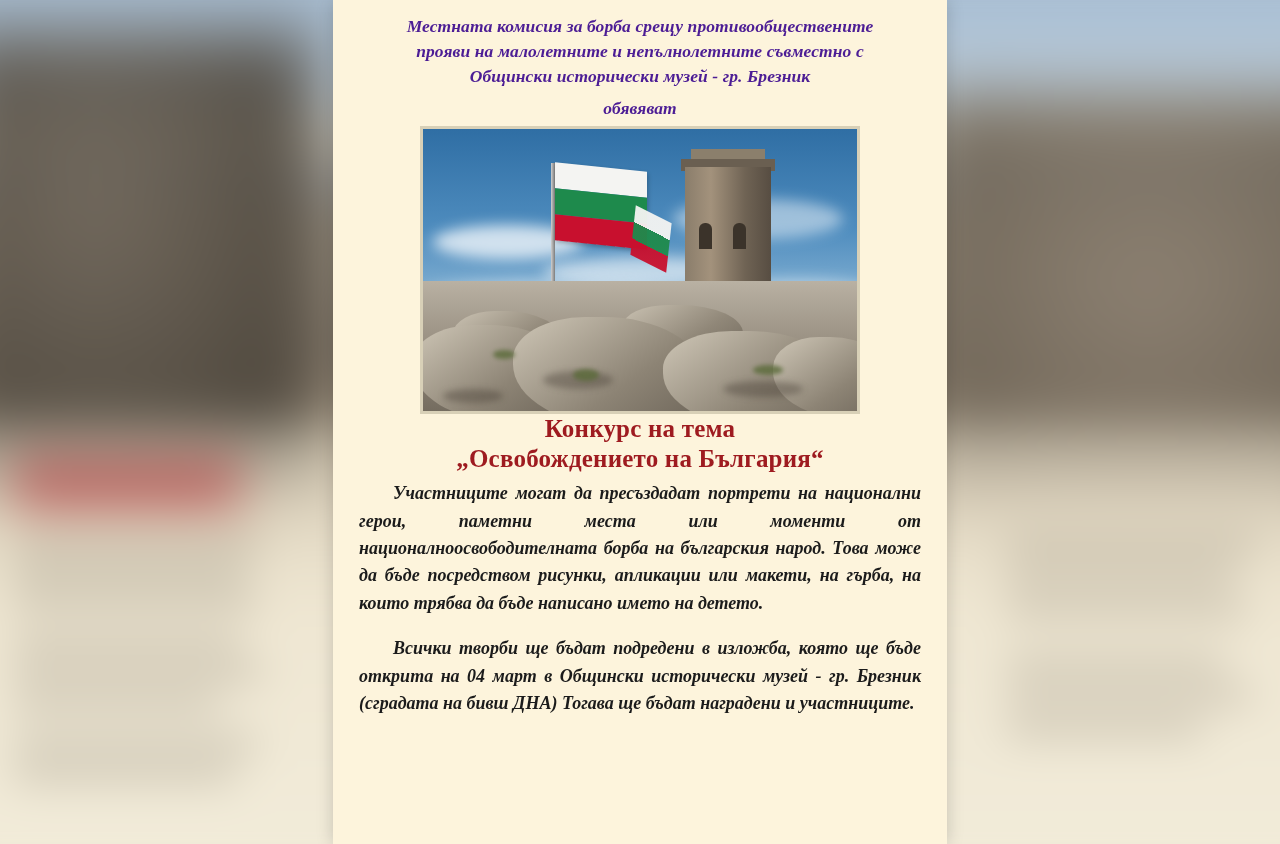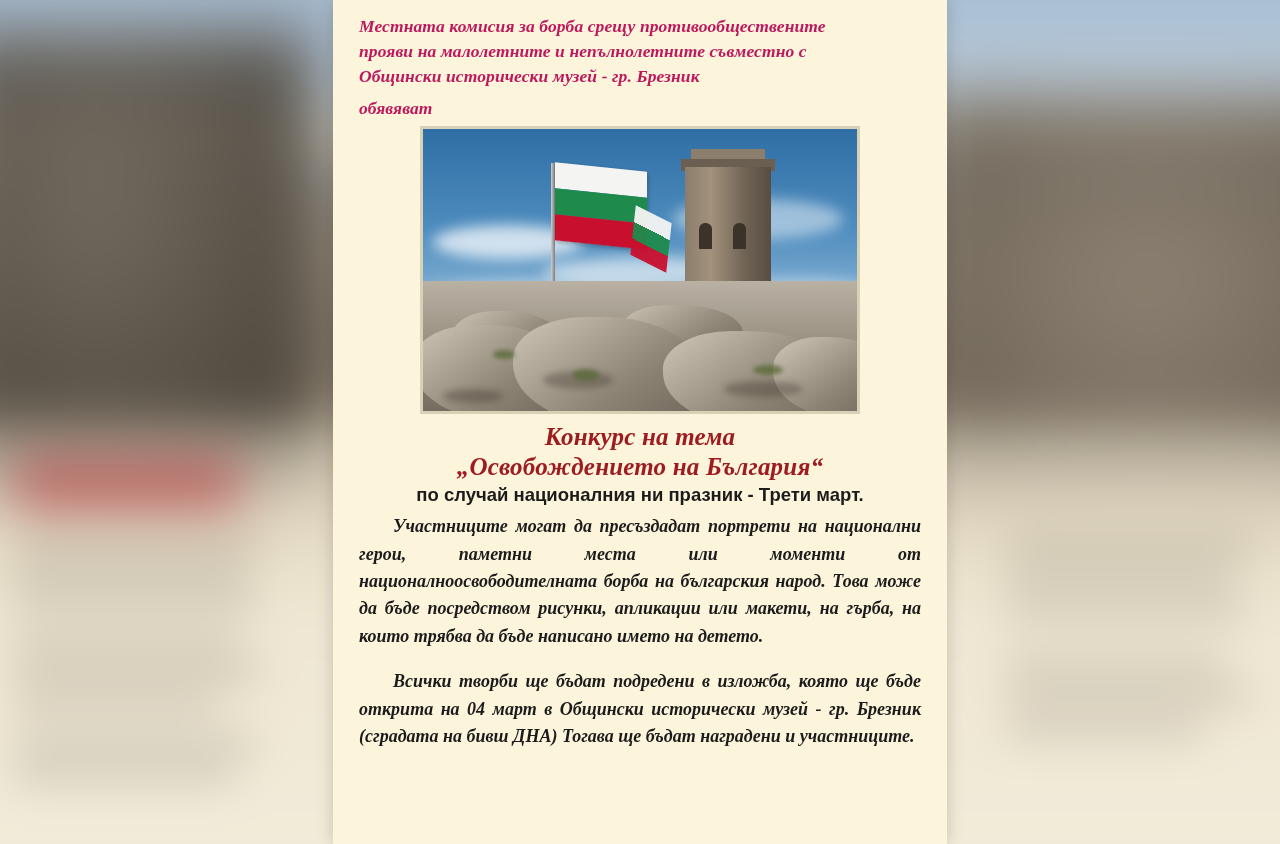--- a/index.html
+++ b/index.html
@@ -76,21 +76,22 @@
     top: 0;
     width: 614px;
     height: 844px;
     background: #fdf4dc;
     box-shadow: 0 0 16px rgba(0,0,0,.18);
     padding: 14px 26px 0 26px;
     box-sizing: border-box;
   }
 
   .org-header {
-    color: #be185d;
+    text-align: center;
+    color: #4c1d95;
     font-family: "Liberation Serif", serif;
     font-weight: bold;
     font-style: italic;
     font-size: 17.5px;
     line-height: 1.42;
     letter-spacing: .1px;
   }
   .org-header .line {
     display: block;
   }
@@ -223,26 +224,24 @@
     border-radius: 50%;
     filter: blur(2px);
     opacity:.8;
   }
   .g1{left:150px;bottom:30px;width:26px;height:12px;}
   .g2{left:330px;bottom:36px;width:30px;height:10px;}
   .g3{left:70px;bottom:52px;width:22px;height:9px;}
 
   
   .title-main {
-    margin-top: 8px;
     text-align: center;
     color: #9e1b20;
     font-family: "Liberation Serif", serif;
     font-weight: bold;
-    font-style: italic;
     font-size: 25px;
     line-height: 1.18;
     letter-spacing: .2px;
   }
   .title-sub {
     text-align: center;
     color: #1b1b1b;
     font-family: "Liberation Sans", sans-serif;
     font-weight: bold;
     font-size: 18.5px;
@@ -340,21 +339,20 @@
         <div class="ph-green g2"></div>
         <div class="ph-green g3"></div>
       </div>
     </div>
 
     <div class="title-main">
       <div>Конкурс на тема</div>
       <div>„Освобождението на България“</div>
     </div>
 
-    <div class="title-sub">по случай националния ни празник - Трети март.</div>
 
     <p class="para">Участниците могат да пресъздадат портрети на национални герои, паметни места или моменти от националноосвободителната борба на българския народ. Това може да бъде посредством рисунки, апликации или макети, на гърба, на които трябва да бъде написано името на детето.</p>
 
 
     <p class="para tight">Всички творби ще бъдат подредени в изложба, която ще бъде открита на 04 март в Общински исторически музей - гр. Брезник (сградата на бивш ДНА) Тогава ще бъдат наградени и участниците.</p>
 
   </div>
 </div>
 
 </body></html>

